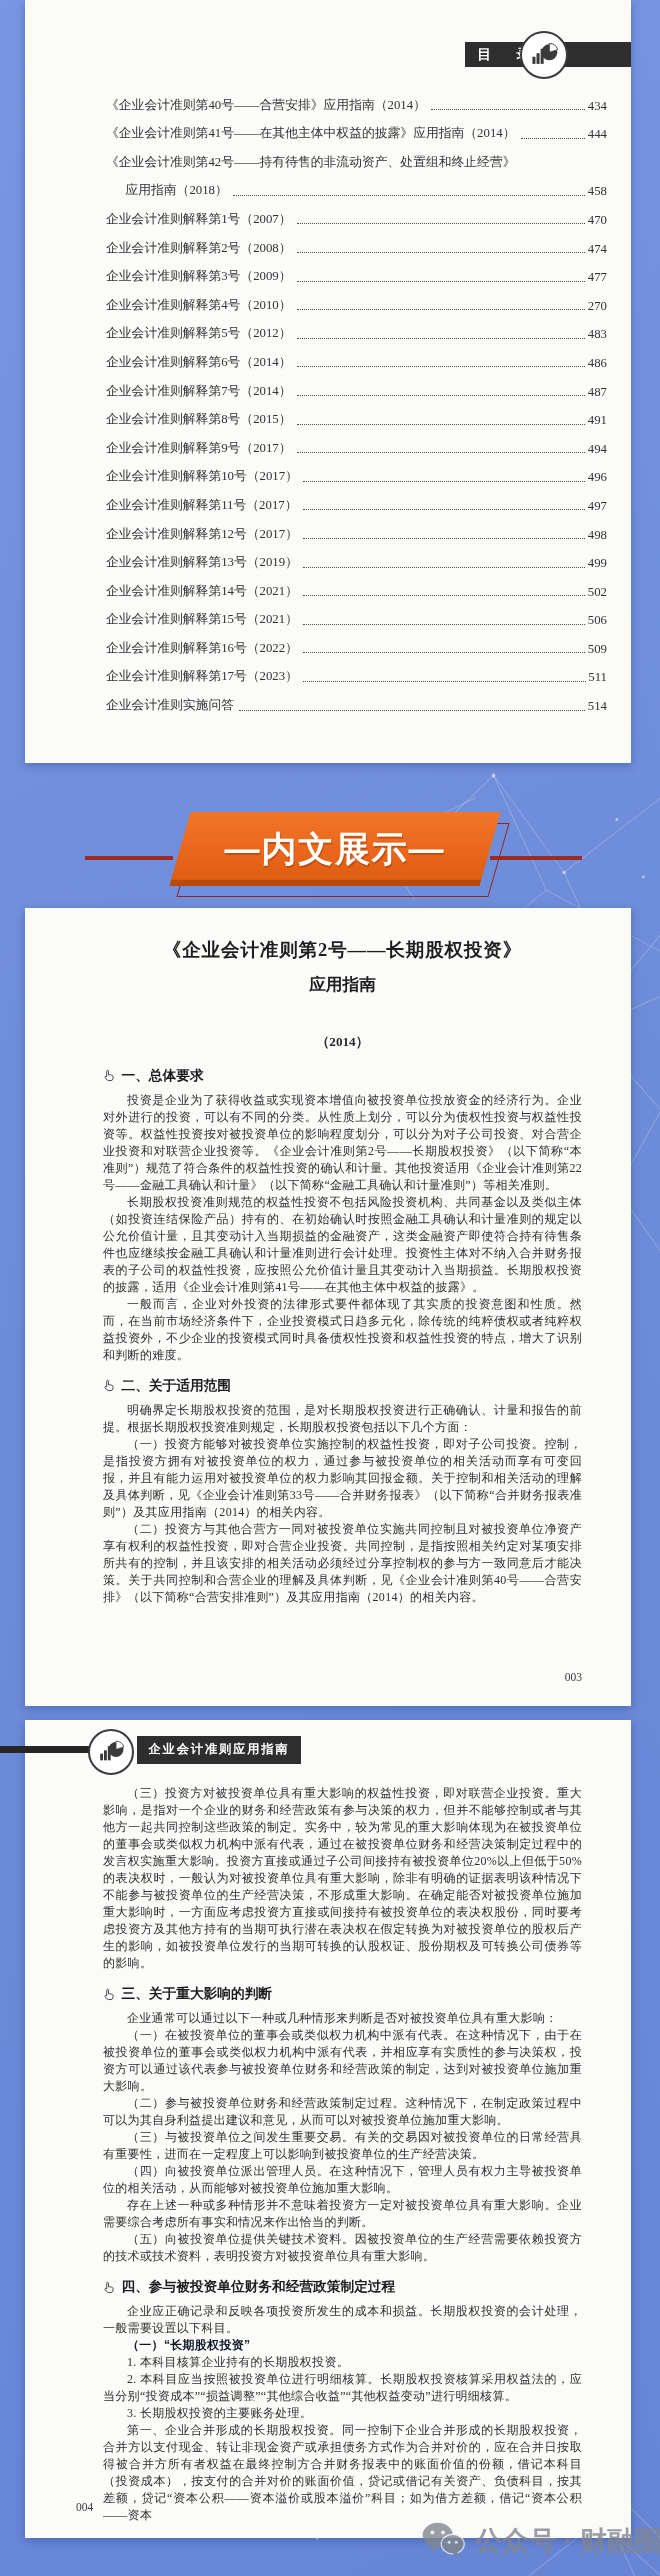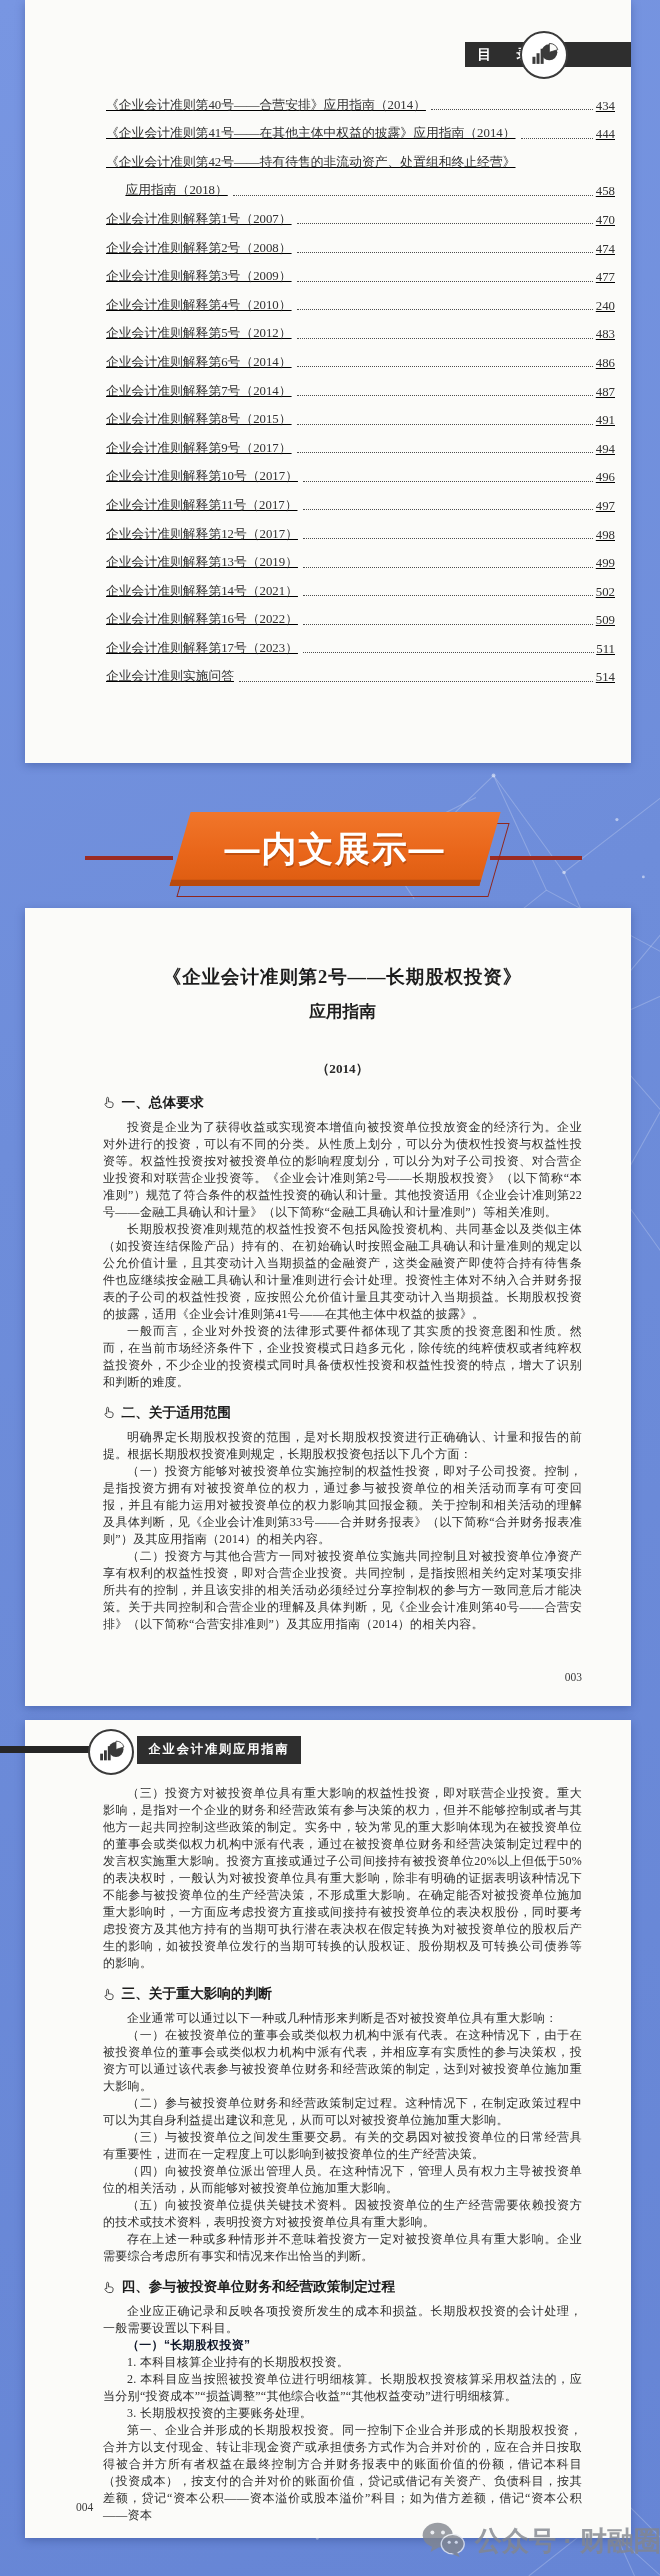--- a/index.html
+++ b/index.html
@@ -14,30 +14,30 @@
   .page3{top:1720px;height:818px;text-decoration:underline;}
 
   
   .toc-header{position:absolute;top:42px;right:0;width:166px;height:25px;background:#2e2e2e;}
   .toc-header .toc-title{position:absolute;left:12.3px;top:3.5px;color:#fff;
       font-family:"Liberation Sans","DejaVu Sans",sans-serif;font-weight:bold;
       font-size:14px;letter-spacing:10.6px;white-space:nowrap;}
   .logo-badge{position:absolute;border-radius:50%;background:#fff;border:2.6px solid #3a3a3a;
       display:flex;align-items:center;justify-content:center;}
   .toc-header .logo-badge{width:44px;height:44px;left:55px;top:-11.5px;}
-  .toc-list{position:absolute;top:85px;left:81px;right:16px;text-decoration:underline;}
+  .toc-list{position:absolute;top:85px;left:81px;right:24px;}
   .toc-row{display:flex;align-items:flex-end;height:28.6px;font-size:12.8px;color:#323232;}
   .toc-row .lbl{white-space:nowrap;}
   .toc-row .leader{flex:1;border-bottom:1.8px dotted #4d4d4d;margin:0 2.6px 3.5px 5.3px;}
   .toc-row .pg{white-space:nowrap;}
   .toc-row.indent{padding-left:19.4px;}
 
   
   .p2-inner{position:absolute;left:78px;right:49px;top:0;}
-  .doc-title{margin-top:56px;text-align:center;font-weight:bold;font-size:18.5px;color:#1d1d1d;letter-spacing:0.9px;}
+  .doc-title{margin-top:29px;text-align:center;font-weight:bold;font-size:18.5px;color:#1d1d1d;letter-spacing:0.9px;}
   .doc-subtitle{margin-top:10.6px;text-align:center;font-weight:bold;font-size:16.7px;color:#1d1d1d;}
   .doc-year{margin-top:37px;text-align:center;font-size:13.2px;color:#2a2a2a;font-weight:bold;}
   .sec-head{display:flex;align-items:center;gap:5.3px;margin:13.2px 0 7px 0;
       font-family:"Liberation Sans","DejaVu Sans",sans-serif;font-weight:bold;
       font-size:13.7px;color:#1c1c1c;text-align:right;}
   .sec-head svg{flex:0 0 auto;}
   .body-p{margin:0;text-indent:2em;text-align:justify;font-size:12px;line-height:17px;
       color:#2e2e2e;letter-spacing:0.3px;}
   .body-p.bold-sub{font-family:"Liberation Sans","DejaVu Sans",sans-serif;font-weight:bold;color:#0f172a;}
   .first-gap{margin-top:16px;}
@@ -146,21 +146,21 @@
           <span class="pg">474</span>
         </div>
       <div class="toc-row">
           <span class="lbl">企业会计准则解释第3号（2009）</span>
           <span class="leader"></span>
           <span class="pg">477</span>
         </div>
       <div class="toc-row">
           <span class="lbl">企业会计准则解释第4号（2010）</span>
           <span class="leader"></span>
-          <span class="pg">240</span>
+          <span class="pg">270</span>
         </div>
       <div class="toc-row">
           <span class="lbl">企业会计准则解释第5号（2012）</span>
           <span class="leader"></span>
           <span class="pg">483</span>
         </div>
       <div class="toc-row">
           <span class="lbl">企业会计准则解释第6号（2014）</span>
           <span class="leader"></span>
           <span class="pg">486</span>
@@ -197,20 +197,25 @@
         </div>
       <div class="toc-row">
           <span class="lbl">企业会计准则解释第13号（2019）</span>
           <span class="leader"></span>
           <span class="pg">499</span>
         </div>
       <div class="toc-row">
           <span class="lbl">企业会计准则解释第14号（2021）</span>
           <span class="leader"></span>
           <span class="pg">502</span>
+        </div>
+      <div class="toc-row">
+          <span class="lbl">企业会计准则解释第15号（2021）</span>
+          <span class="leader"></span>
+          <span class="pg">506</span>
         </div>
       <div class="toc-row">
           <span class="lbl">企业会计准则解释第16号（2022）</span>
           <span class="leader"></span>
           <span class="pg">509</span>
         </div>
       <div class="toc-row">
           <span class="lbl">企业会计准则解释第17号（2023）</span>
           <span class="leader"></span>
           <span class="pg">511</span>
@@ -281,22 +286,22 @@
         <svg width="13.2" height="13.2" viewBox="0 0 20 20">
             <path d="M7 2c.8 0 1.4.6 1.4 1.4V9l1-.2c.5-.1 3.4.3 4.6.9 1 .5 1.6 1.5 1.4 2.6l-.6 3.2c-.2 1.2-1.3 2-2.5 2H8.2c-.7 0-1.4-.3-1.9-.8l-3-3.2c-.5-.5-.5-1.4 0-1.9s1.3-.5 1.8 0l.5.5V3.4C5.6 2.6 6.2 2 7 2z" fill="none" stroke="#3a3a3a" stroke-width="1.4"></path>
           </svg>
         <span>三、关于重大影响的判断</span>
       </div>
       <p class="body-p">企业通常可以通过以下一种或几种情形来判断是否对被投资单位具有重大影响：</p>
       <p class="body-p">（一）在被投资单位的董事会或类似权力机构中派有代表。在这种情况下，由于在被投资单位的董事会或类似权力机构中派有代表，并相应享有实质性的参与决策权，投资方可以通过该代表参与被投资单位财务和经营政策的制定，达到对被投资单位施加重大影响。</p>
       <p class="body-p">（二）参与被投资单位财务和经营政策制定过程。这种情况下，在制定政策过程中可以为其自身利益提出建议和意见，从而可以对被投资单位施加重大影响。</p>
       <p class="body-p">（三）与被投资单位之间发生重要交易。有关的交易因对被投资单位的日常经营具有重要性，进而在一定程度上可以影响到被投资单位的生产经营决策。</p>
       <p class="body-p">（四）向被投资单位派出管理人员。在这种情况下，管理人员有权力主导被投资单位的相关活动，从而能够对被投资单位施加重大影响。</p>
+      <p class="body-p">存在上述一种或多种情形并不意味着投资方一定对被投资单位具有重大影响。企业需要综合考虑所有事实和情况来作出恰当的判断。</p>
       <p class="body-p">（五）向被投资单位提供关键技术资料。因被投资单位的生产经营需要依赖投资方的技术或技术资料，表明投资方对被投资单位具有重大影响。</p>
-      <p class="body-p">存在上述一种或多种情形并不意味着投资方一定对被投资单位具有重大影响。企业需要综合考虑所有事实和情况来作出恰当的判断。</p>
 
       <div class="sec-head">
         <svg width="13.2" height="13.2" viewBox="0 0 20 20">
             <path d="M7 2c.8 0 1.4.6 1.4 1.4V9l1-.2c.5-.1 3.4.3 4.6.9 1 .5 1.6 1.5 1.4 2.6l-.6 3.2c-.2 1.2-1.3 2-2.5 2H8.2c-.7 0-1.4-.3-1.9-.8l-3-3.2c-.5-.5-.5-1.4 0-1.9s1.3-.5 1.8 0l.5.5V3.4C5.6 2.6 6.2 2 7 2z" fill="none" stroke="#3a3a3a" stroke-width="1.4"></path>
           </svg>
         <span>四、参与被投资单位财务和经营政策制定过程</span>
       </div>
       <p class="body-p">企业应正确记录和反映各项投资所发生的成本和损益。长期股权投资的会计处理，一般需要设置以下科目。</p>
       <p class="body-p bold-sub">（一）“长期股权投资”</p>
       <p class="body-p">1. 本科目核算企业持有的长期股权投资。</p>

